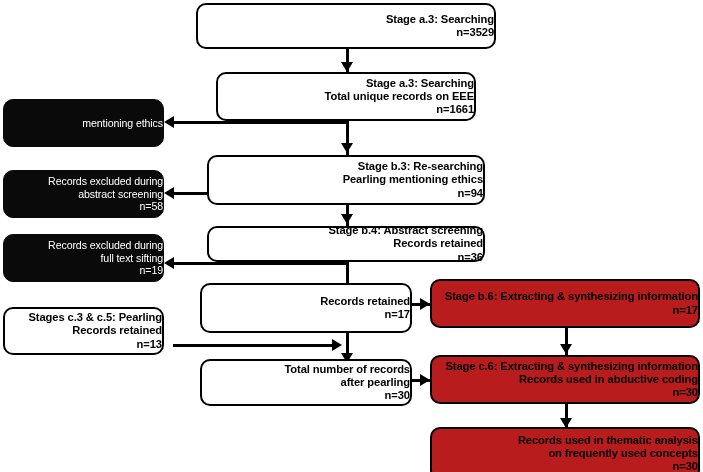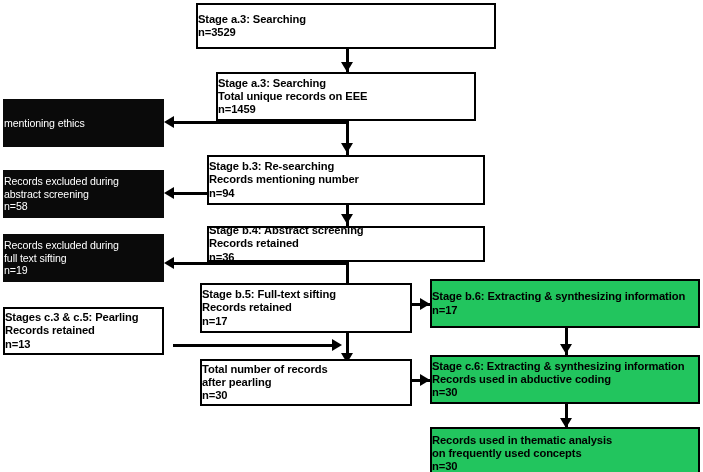--- a/index.html
+++ b/index.html
@@ -18,38 +18,39 @@
     background: #ffffff;
     overflow: hidden;
   }
 
   
   .node {
     position: absolute;
     box-sizing: border-box;
     display: flex;
     flex-direction: column;
-    align-items: flex-start;
+    align-items: flex-end;
     justify-content: center;
     text-align: center;
     line-height: 1.18;
     font-size: 11.2px;
     font-weight: bold;
     letter-spacing: -0.1px;
     z-index: 3;
+    border-radius: 10px;
   }
   .node .ln { display: block; white-space: nowrap; }
 
   .node.white {
     background: #ffffff;
     border: 2.2px solid #000000;
     color: #000000;
   }
   .node.gray {
-    background: #22c55e;
+    background: #b91c1c;
     border: 2.2px solid #000000;
     color: #000000;
   }
   .node.black {
     background: #0a0a0a;
     border: 1px solid #0a0a0a;
     color: #ffffff;
     font-weight: normal;
     font-size: 10.6px;
   }
@@ -135,37 +136,36 @@
   <div class="arrow-down" style="left:560px; top:418px;"></div>
 
   <div class="node white" style="left:196px; top:3px; width:300px; height:46px;">
     <span class="ln">Stage a.3: Searching</span>
     <span class="ln">n=3529</span>
   </div>
 
   <div class="node white" style="left:216px; top:72px; width:260px; height:49px;">
     <span class="ln">Stage a.3: Searching</span>
     <span class="ln">Total unique records on EEE</span>
-    <span class="ln">n=1459</span>
+    <span class="ln">n=1661</span>
   </div>
 
   <div class="node white" style="left:207px; top:155px; width:278px; height:50px;">
     <span class="ln">Stage b.3: Re-searching</span>
-    <span class="ln">Records mentioning number</span>
+    <span class="ln">Pearling mentioning ethics</span>
     <span class="ln">n=94</span>
   </div>
 
   <div class="node white" style="left:207px; top:226px; width:278px; height:36px;">
     <span class="ln">Stage b.4: Abstract screening</span>
     <span class="ln">Records retained</span>
     <span class="ln">n=36</span>
   </div>
 
   <div class="node white" style="left:200px; top:283px; width:212px; height:50px;">
-    <span class="ln">Stage b.5: Full-text sifting</span>
     <span class="ln">Records retained</span>
     <span class="ln">n=17</span>
   </div>
 
   <div class="node white" style="left:200px; top:359px; width:212px; height:47px;">
     <span class="ln">Total number of records</span>
     <span class="ln">after pearling</span>
     <span class="ln">n=30</span>
   </div>
 

